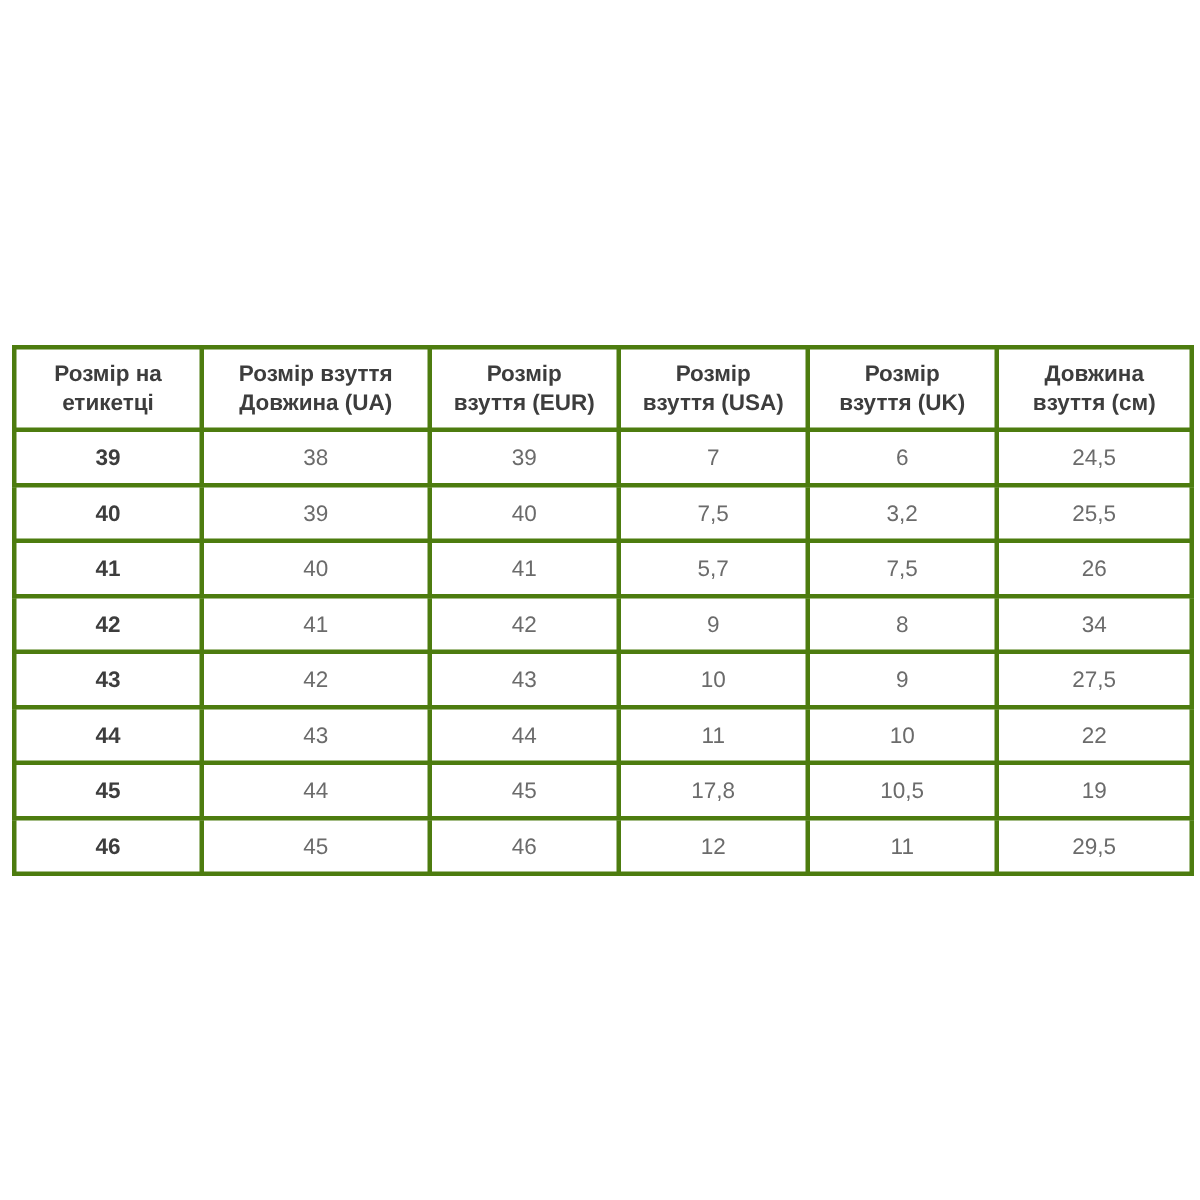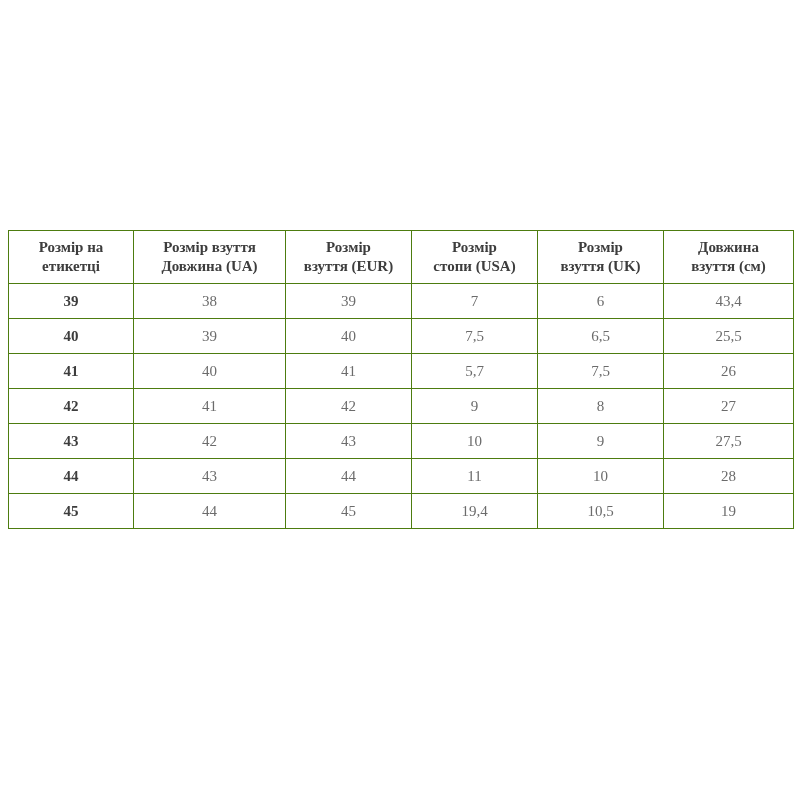--- a/index.html
+++ b/index.html
@@ -19,26 +19,25 @@
     position: absolute;
     left: 8px;
     top: 230px;
     width: 785px;
     border-collapse: collapse;
     table-layout: fixed;
     background: #ffffff;
   }
   table.size-table th,
   table.size-table td {
-    border: 1px solid #4d7c0f;
+    border: 3px solid #4d7c0f;
     text-align: center;
     vertical-align: middle;
     padding: 0 6px;
     overflow: hidden;
-    font-family: Liberation Serif, serif;
   }
   table.size-table th {
     height: 52px;
     font-size: 15px;
     font-weight: bold;
     color: #3d3d3d;
     line-height: 19px;
   }
   table.size-table th .hline {
     display: block;
@@ -76,84 +75,92 @@
         <th>
           <span class="hline">Розмір взуття</span>
           <span class="hline">Довжина (UA)</span>
         </th>
         <th>
           <span class="hline">Розмір</span>
           <span class="hline">взуття (EUR)</span>
         </th>
         <th>
           <span class="hline">Розмір</span>
-          <span class="hline">стопи (USA)</span>
+          <span class="hline">взуття (USA)</span>
         </th>
         <th>
           <span class="hline">Розмір</span>
           <span class="hline">взуття (UK)</span>
         </th>
         <th>
           <span class="hline">Довжина</span>
           <span class="hline">взуття (см)</span>
         </th>
       </tr>
     </thead>
     <tbody>
       <tr>
         <td class="rowhead">39</td>
         <td>38</td>
         <td>39</td>
         <td>7</td>
         <td>6</td>
-        <td>43,4</td>
+        <td>24,5</td>
       </tr>
       <tr>
         <td class="rowhead">40</td>
         <td>39</td>
         <td>40</td>
         <td>7,5</td>
-        <td>6,5</td>
+        <td>3,2</td>
         <td>25,5</td>
       </tr>
       <tr>
         <td class="rowhead">41</td>
         <td>40</td>
         <td>41</td>
         <td>5,7</td>
         <td>7,5</td>
         <td>26</td>
       </tr>
       <tr>
         <td class="rowhead">42</td>
         <td>41</td>
         <td>42</td>
         <td>9</td>
         <td>8</td>
-        <td>27</td>
+        <td>34</td>
       </tr>
       <tr>
         <td class="rowhead">43</td>
         <td>42</td>
         <td>43</td>
         <td>10</td>
         <td>9</td>
         <td>27,5</td>
       </tr>
       <tr>
         <td class="rowhead">44</td>
         <td>43</td>
         <td>44</td>
         <td>11</td>
         <td>10</td>
-        <td>28</td>
+        <td>22</td>
       </tr>
       <tr>
         <td class="rowhead">45</td>
         <td>44</td>
         <td>45</td>
-        <td>19,4</td>
+        <td>17,8</td>
         <td>10,5</td>
         <td>19</td>
+      </tr>
+      <tr>
+        <td class="rowhead">46</td>
+        <td>45</td>
+        <td>46</td>
+        <td>12</td>
+        <td>11</td>
+        <td>29,5</td>
       </tr>
     </tbody>
   </table>
 </div>
 
 </body></html>

